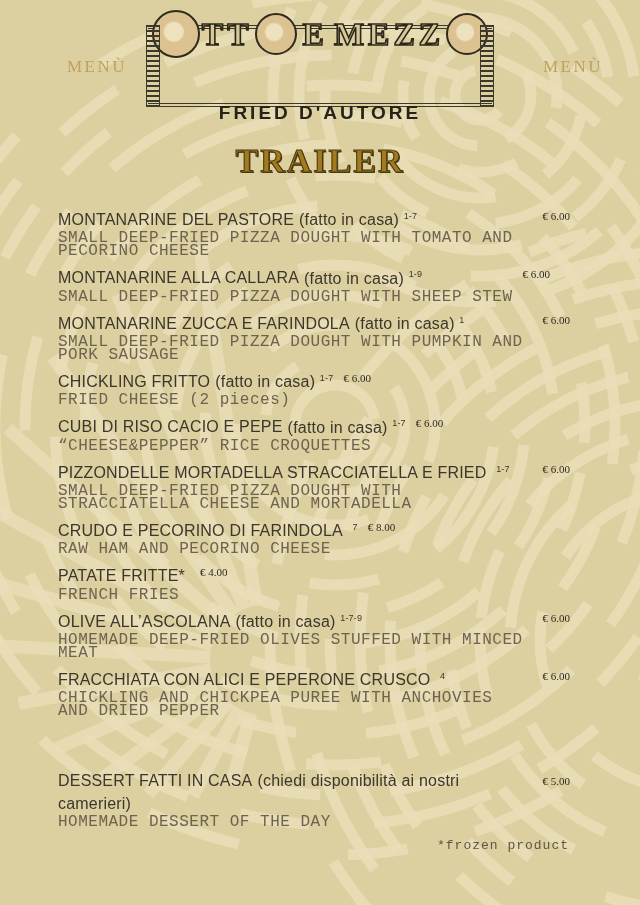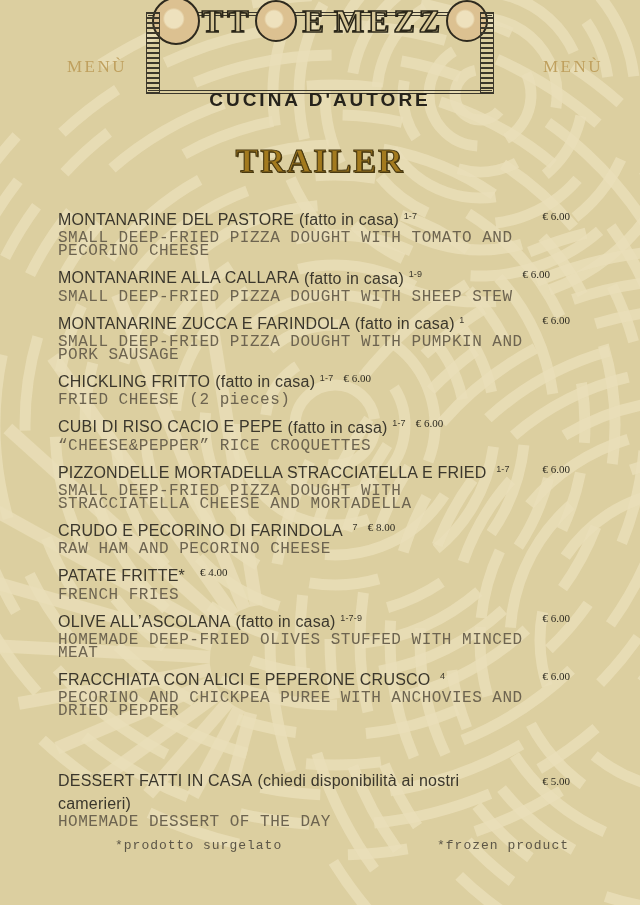--- a/index.html
+++ b/index.html
@@ -16,21 +16,21 @@
   
   .masthead{position:relative;height:122px;}
   .menu-label{
     position:absolute;top:57px;
     font-family:"Liberation Serif",serif;
     font-size:17px;letter-spacing:2.5px;color:var(--gold,#bfa05e);
   }
   .menu-label.left{left:67px;}
   .menu-label.right{left:543px;}
   .logo-frame{
-    position:absolute;left:148px;top:12px;width:344px;height:82px;
+    position:absolute;left:148px;top:25px;width:344px;height:82px;
     border-top:4px double var(--frame,#3c382c);
     border-bottom:4px double var(--frame,#3c382c);
     display:flex;flex-direction:column;align-items:center;justify-content:center;
     box-sizing:border-box;
     gap:40px;
   }
   .frame-ornament{
     position:absolute;top:-4px;bottom:-4px;width:12px;
     background:
       repeating-linear-gradient(180deg,var(--frame,#3c382c) 0 2px,transparent 2px 5px);
@@ -158,21 +158,21 @@
       <span class="frame-ornament left"></span>
       <span class="frame-ornament right"></span>
       <div class="logo-title-row">
         <span class="reel big"></span>
           <span class="logo-word">TT</span>
           <span class="reel"></span>
           <span class="logo-word spaced">E</span>
           <span class="logo-word">MEZZ</span>
           <span class="reel"></span>
       </div>
-      <div class="logo-subtitle">CUCINA D'AUTORE</div>
+      <div class="logo-subtitle">FRIED D'AUTORE</div>
     </div>
   </div>
 
   <div class="section-title">TRAILER</div>
 
   <div class="menu-list">
 
     <div class="item">
       <div class="item-main">
         <div class="item-name-line"><span>MONTANARINE DEL PASTORE</span><span class="item-note">(fatto in casa)</span> <sup class="item-sup">1-7</sup></div>
@@ -241,31 +241,30 @@
       <div class="item-main">
         <div class="item-name-line"><span>OLIVE ALL’ASCOLANA</span><span class="item-note">(fatto in casa)</span> <sup class="item-sup">1-7-9</sup></div>
         <div class="item-desc">HOMEMADE DEEP-FRIED OLIVES STUFFED WITH MINCED MEAT</div>
       </div>
       <div class="item-price">€ 6.00</div>
     </div>
 
     <div class="item roomy">
       <div class="item-main">
         <div class="item-name-line"><span>FRACCHIATA CON ALICI E PEPERONE CRUSCO</span><span class="item-note"></span> <sup class="item-sup">4</sup></div>
-        <div class="item-desc">PECORINO AND CHICKPEA PUREE WITH ANCHOVIES AND DRIED PEPPER</div>
+        <div class="item-desc">CHICKLING AND CHICKPEA PUREE WITH ANCHOVIES AND DRIED PEPPER</div>
       </div>
       <div class="item-price">€ 6.00</div>
     </div>
 
     <div class="item dessert">
       <div class="item-main">
         <div class="item-name-line"><span>DESSERT FATTI IN CASA</span><span class="item-note">(chiedi disponibilità ai nostri camerieri)</span> <sup class="item-sup"></sup></div>
         <div class="item-desc">HOMEMADE DESSERT OF THE DAY</div>
       </div>
       <div class="item-price">€ 5.00</div>
     </div>
 
   </div>
 
-  <span class="footer-note it">*prodotto surgelato</span>
   <span class="footer-note en">*frozen product</span>
 
 </div>
 
 </body></html>

